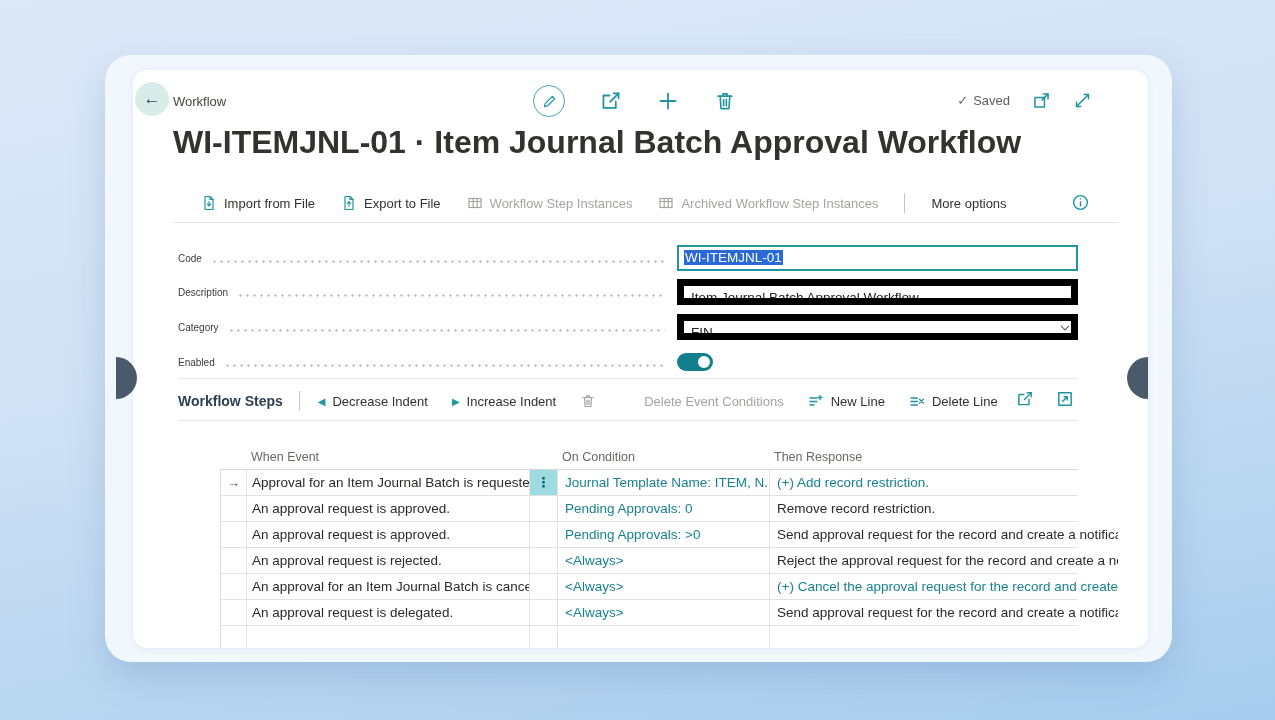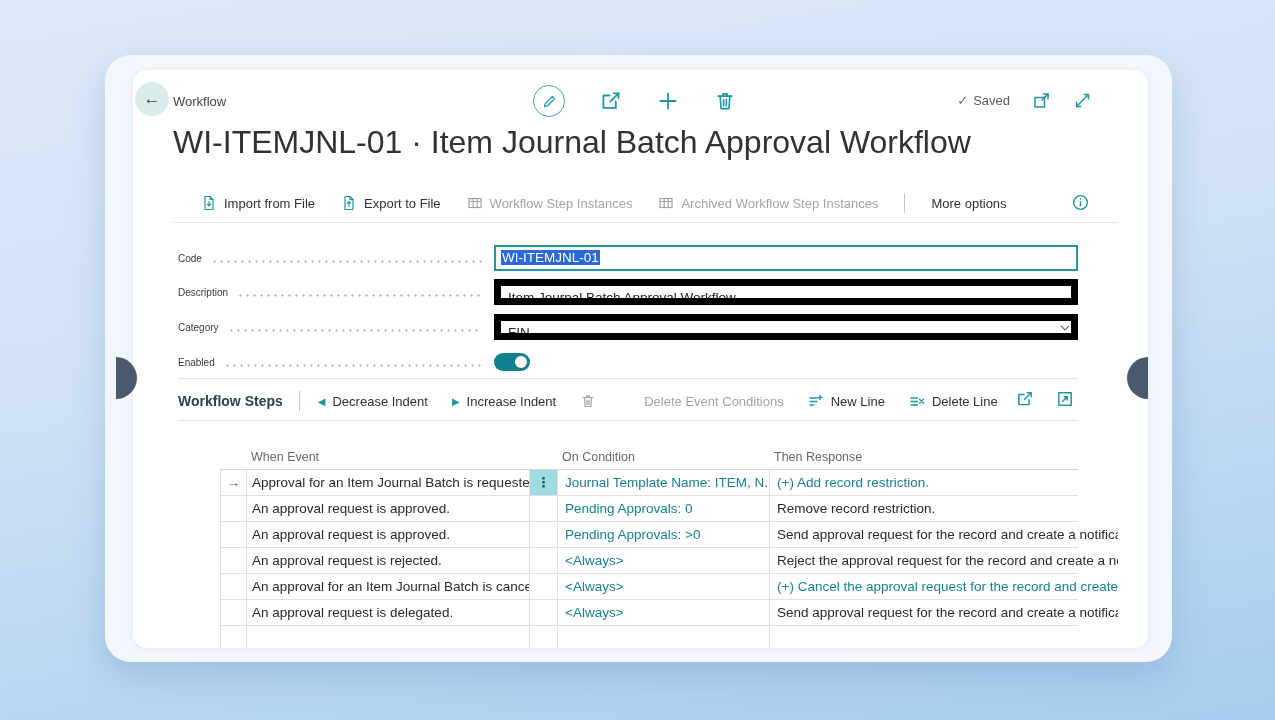--- a/index.html
+++ b/index.html
@@ -17,21 +17,21 @@
   .handle.right { left:1127px; clip-path:inset(0 50% 0 0); }
 
   svg { display:block; }
   .teal { color:#1f95a1; }
   .gray-ic { color:#a6a4a2; }
 
   
   .back-btn { position:absolute; left:2px; top:12px; width:34px; height:34px; border-radius:50%;
     background:#d9ece9; color:#374151; font-size:17px; display:flex; align-items:center; justify-content:center; cursor:pointer; }
   .caption { position:absolute; left:40px; top:24px; font-size:13px; color:#474542; }
-  .title { position:absolute; left:40px; top:54px; font-size:32px; font-weight:400; color:#333230; white-space:nowrap; }
+  .title { position:absolute; left:40px; top:54px; font-size:32px; font-weight:700; color:#333230; white-space:nowrap; }
 
   .hdr-icons { position:absolute; left:400px; top:15px; display:flex; align-items:center; }
   .pencil-wrap { width:32px; height:32px; border-radius:50%; border:1px solid #4aa6b0;
     display:flex; align-items:center; justify-content:center; cursor:pointer; }
   .hico { width:22px; height:22px; cursor:pointer; }
   .hdr-icons .hico { margin-left:35px; }
 
   .hdr-right { position:absolute; right:56px; top:21px; display:flex; align-items:center; gap:22px; }
   .saved { display:flex; align-items:center; gap:5px; font-size:13px; color:#5f5d5b; }
   .saved .chk { font-size:13px; color:#6b6966; }
@@ -44,21 +44,21 @@
   .vsep { width:1px; height:20px; background:#c8c6c4; }
   .info-btn { position:absolute; right:58px; top:123px; width:19px; height:19px; color:#1f95a1; cursor:pointer; }
   .hr { position:absolute; height:1px; background:#e6e4e2; }
 
   
   .frow { position:absolute; left:45px; width:900px; height:26px; display:flex; align-items:center; }
   .flabel { font-size:10px; color:#3b3a39; flex:none; }
   .leader { flex:1; height:7px; margin:6px 12px 0 9px;
     background-image:radial-gradient(circle,#c6c4c2 1.1px,transparent 1.4px);
     background-size:7px 7px; background-repeat:repeat-x; background-position:0 center; }
-  .fwrap { width:584px; flex:none; position:relative; }
+  .fwrap { width:401px; flex:none; position:relative; }
   .field { height:26px; line-height:24px; font-size:13.5px; color:#252423;
     border:7px solid #000000; background:#fff; padding:0 7px; white-space:nowrap; overflow:hidden; }
   .field.focused { border:2px solid #2196a5; line-height:22px; padding:0 5px; }
   .selection { background:#2a6ad8; color:#ffffff; padding:0 1px; }
   .chev { position:absolute; right:7px; top:8px; width:12px; height:12px; color:#5f5d5b; }
   .toggle { width:36px; height:18px; border-radius:9px; background:#12808c; position:relative; cursor:pointer; }
   .toggle .knob { position:absolute; right:3px; top:3px; width:12px; height:12px; border-radius:50%; background:#fff; }
 
   
   .steps-bar { position:absolute; left:45px; top:316px; height:30px; display:flex; align-items:center; }

